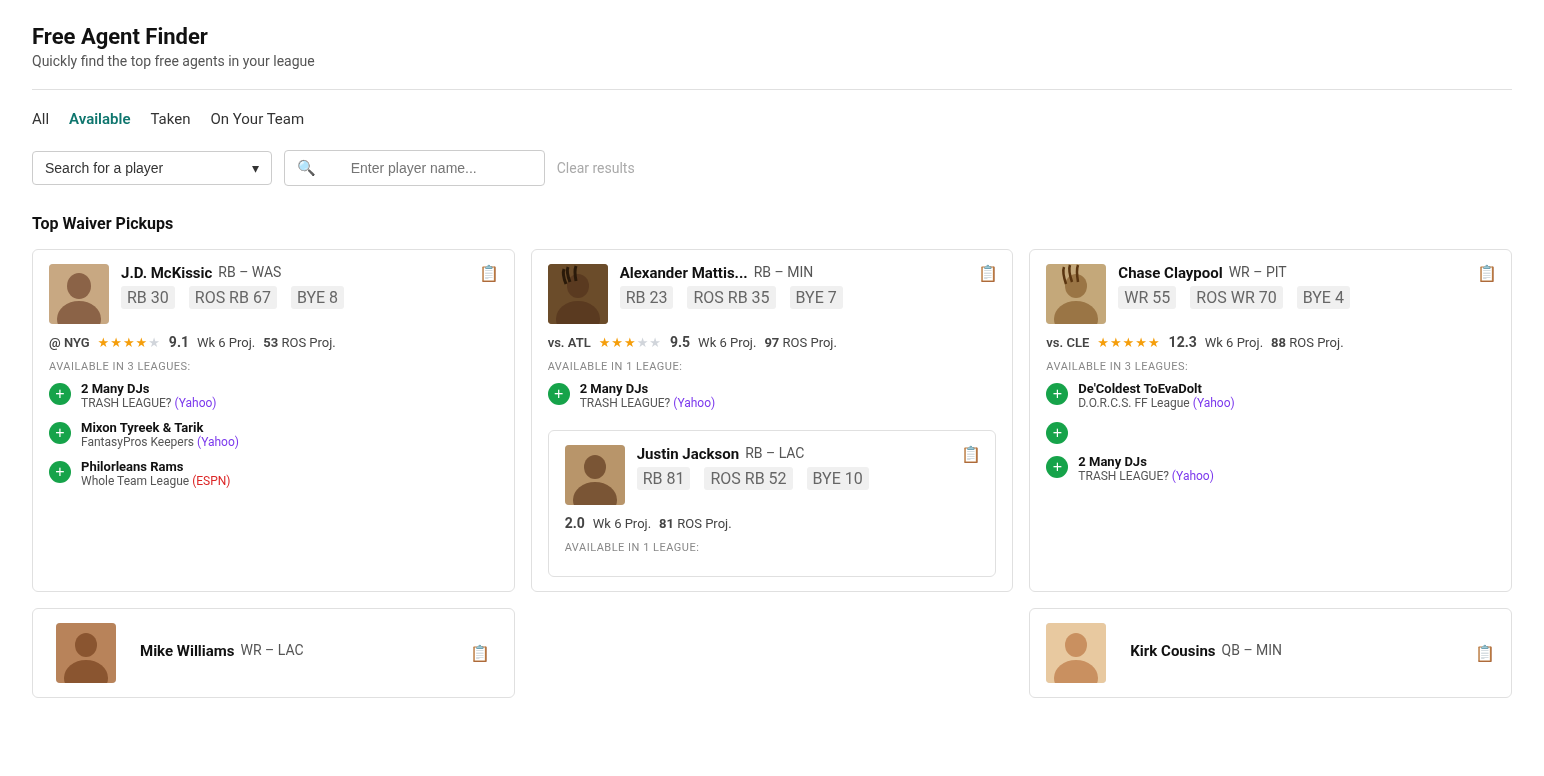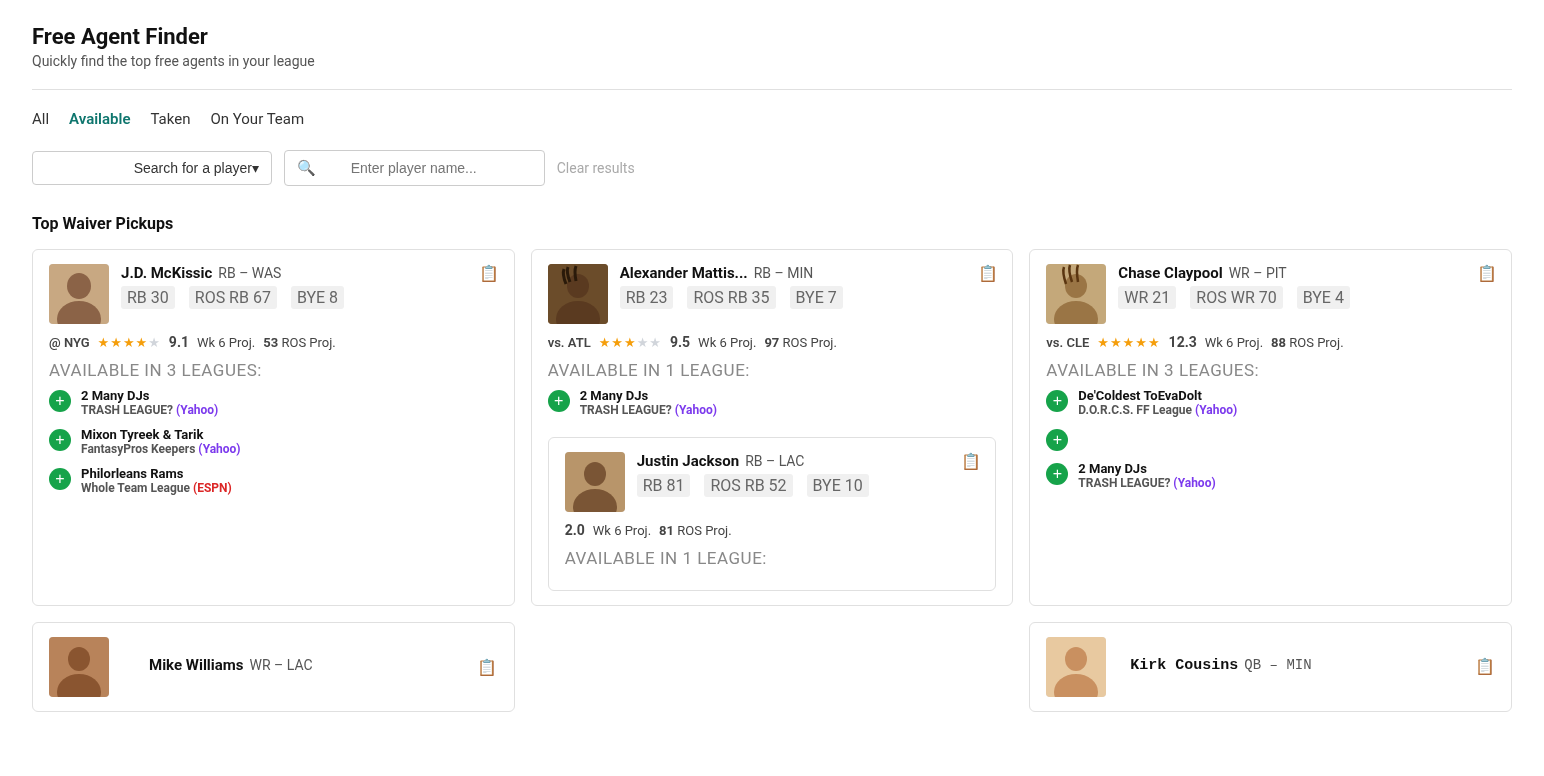--- a/index.html
+++ b/index.html
@@ -71,21 +71,20 @@
     }
     .player-select select {
       border: none;
       background: transparent;
       font-size: 14px;
       color: #333;
       outline: none;
       width: 100%;
       cursor: pointer;
       appearance: none;
-      text-align: right;
     }
     .search-input-wrap {
       display: flex;
       align-items: center;
       border: 1px solid #ccc;
       border-radius: 4px;
       padding: 8px 12px;
       background: #fff;
       min-width: 260px;
     }
@@ -144,21 +143,20 @@
       background: #ddd;
       display: flex;
       align-items: flex-end;
       justify-content: center;
     }
     .player-info {
       flex: 1;
     }
     .player-name-row {
       display: flex;
-      align-items: center;
       gap: 6px;
       flex-wrap: wrap;
       margin-bottom: 4px;
     }
     .player-name {
       font-weight: 700;
       font-size: 15px;
       color: #111;
     }
     .player-pos-team {
@@ -202,21 +200,21 @@
     }
     .proj-wk {
       font-weight: 700;
       font-size: 14px;
     }
     .proj-ros {
       font-size: 13px;
       color: #444;
     }
     .available-label {
-      font-size: 17px;
+      font-size: 11px;
       color: #888;
       text-transform: uppercase;
       letter-spacing: 0.5px;
       margin-bottom: 8px;
     }
     .league-item {
       display: flex;
       align-items: flex-start;
       gap: 10px;
       margin-bottom: 10px;
@@ -238,21 +236,20 @@
       line-height: 1;
     }
     .league-name {
       font-weight: 700;
       font-size: 13px;
       color: #111;
     }
     .league-sub {
       font-size: 12px;
       color: #555;
-      font-weight: bold;
     }
     .league-link {
       color: #2563eb;
       text-decoration: none;
       font-size: 12px;
     }
   </style>
 </head>
 <body>
 
@@ -446,21 +443,21 @@
           </svg>
         </div>
         <div class="player-info">
           <div class="player-name-row">
             <span class="player-name">Chase Claypool</span>
             <span class="player-pos-team">
               <span>WR</span> – <span>PIT</span>
             </span>
           </div>
           <div class="player-stats-row">
-            <span>WR 21</span>
+            <span>WR 55</span>
             <span>ROS WR 70</span>
             <span>BYE 4</span>
           </div>
         </div>
         <span class="card-icon">📋</span>
       </div>
       <div class="card-proj-row">
         <span class="matchup">vs. CLE</span>
         <span class="stars">★★★★★</span>
         <span class="proj-wk">12.3</span>
@@ -489,42 +486,42 @@
             <span>TRASH LEAGUE?</span>
             <a href="#" class="league-link" style="color:#7c3aed"> (Yahoo)</a>
           </div>
         </div>
       </div>
     </div>
   </div>
 
   <div style="display: grid; grid-template-columns: repeat(3, 1fr); gap: 16px; margin-top: 16px;">
 
-    <div class="player-card" style="display:flex; align-items:center; gap:28px; padding: 14px 16px;">
+    <div class="player-card" style="display:flex; align-items:center; gap:12px; padding: 14px 23px;">
       <div class="player-avatar">
         <svg width="60" height="60" viewBox="0 0 60 60" xmlns="http://www.w3.org/2000/svg">
           <rect width="60" height="60" fill="#b8835a"></rect>
           <ellipse cx="30" cy="22" rx="11" ry="12" fill="#8a5530"></ellipse>
           <ellipse cx="30" cy="55" rx="22" ry="18" fill="#8a5530"></ellipse>
         </svg>
       </div>
       <div>
         <div class="player-name-row">
           <span class="player-name">Mike Williams</span>
           <span class="player-pos-team">
             <span>WR</span> – <span>LAC</span>
           </span>
         </div>
       </div>
       <span class="card-icon" style="position:relative; top:0; right:0; margin-left:auto;">📋</span>
     </div>
 
     <div></div>
 
-    <div class="player-card" style="display:flex; align-items:center; gap:12px; padding: 14px 16px; font-family: Liberation Mono, monospace;">
+    <div class="player-card" style="display:flex; align-items:center; gap:12px; padding: 14px 16px;">
       <div class="player-avatar">
         <svg width="60" height="60" viewBox="0 0 60 60" xmlns="http://www.w3.org/2000/svg">
           <rect width="60" height="60" fill="#e8c9a0"></rect>
           <ellipse cx="30" cy="22" rx="11" ry="12" fill="#c99060"></ellipse>
           <ellipse cx="30" cy="55" rx="22" ry="18" fill="#c99060"></ellipse>
         </svg>
       </div>
       <div>
         <div class="player-name-row">
           <span class="player-name">Kirk Cousins</span>

